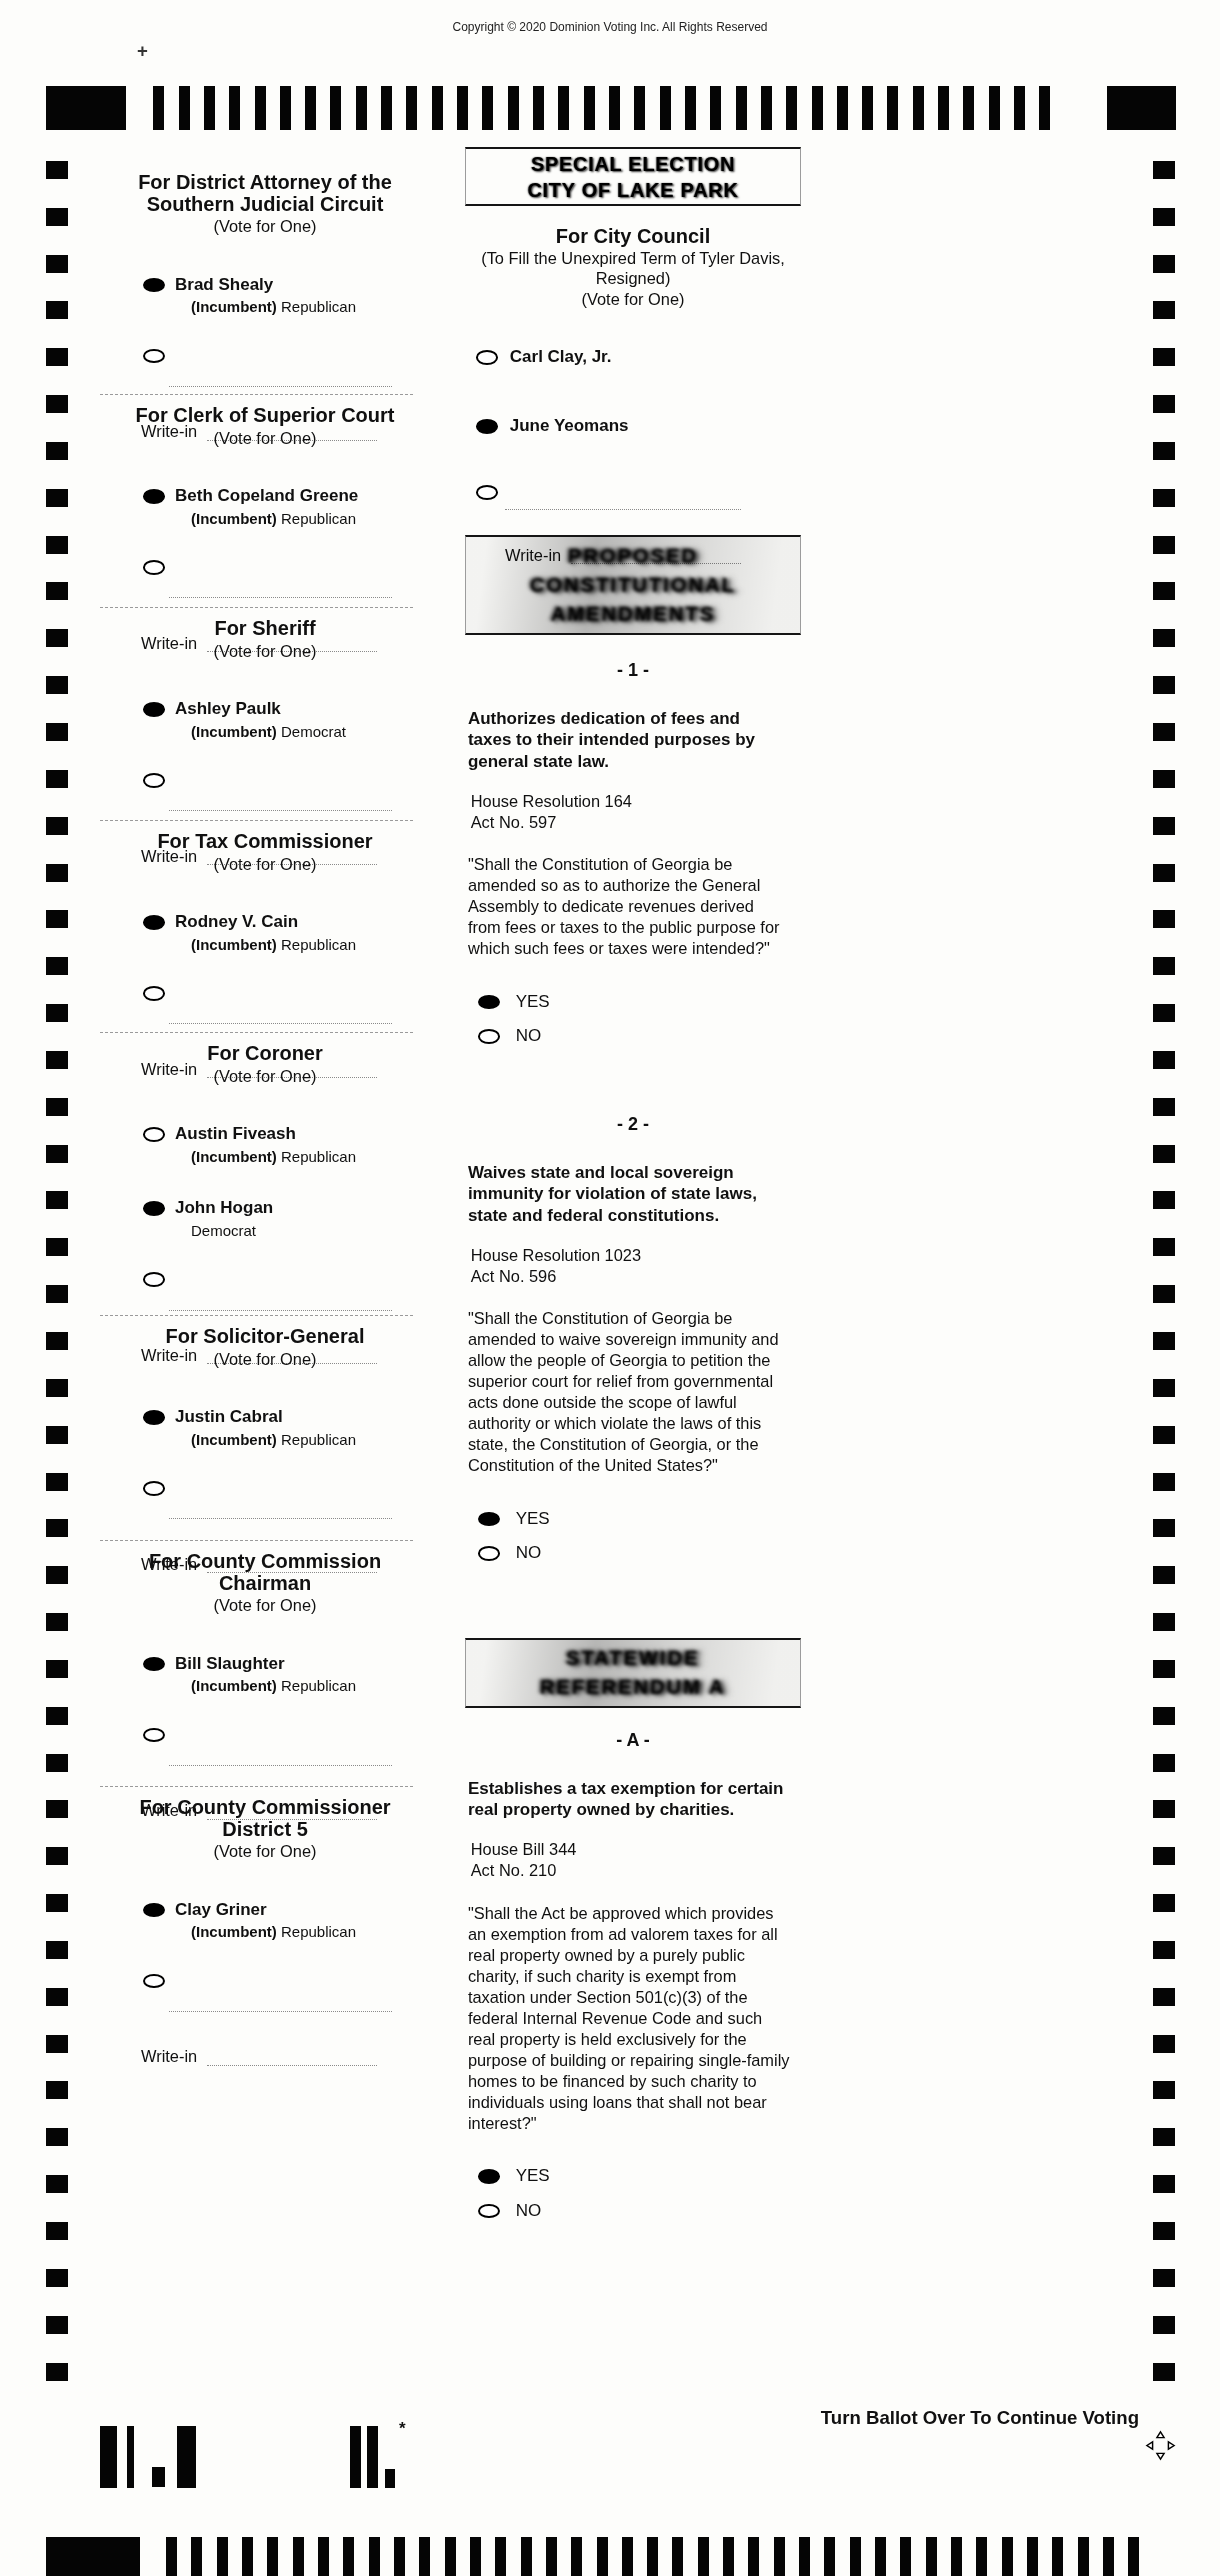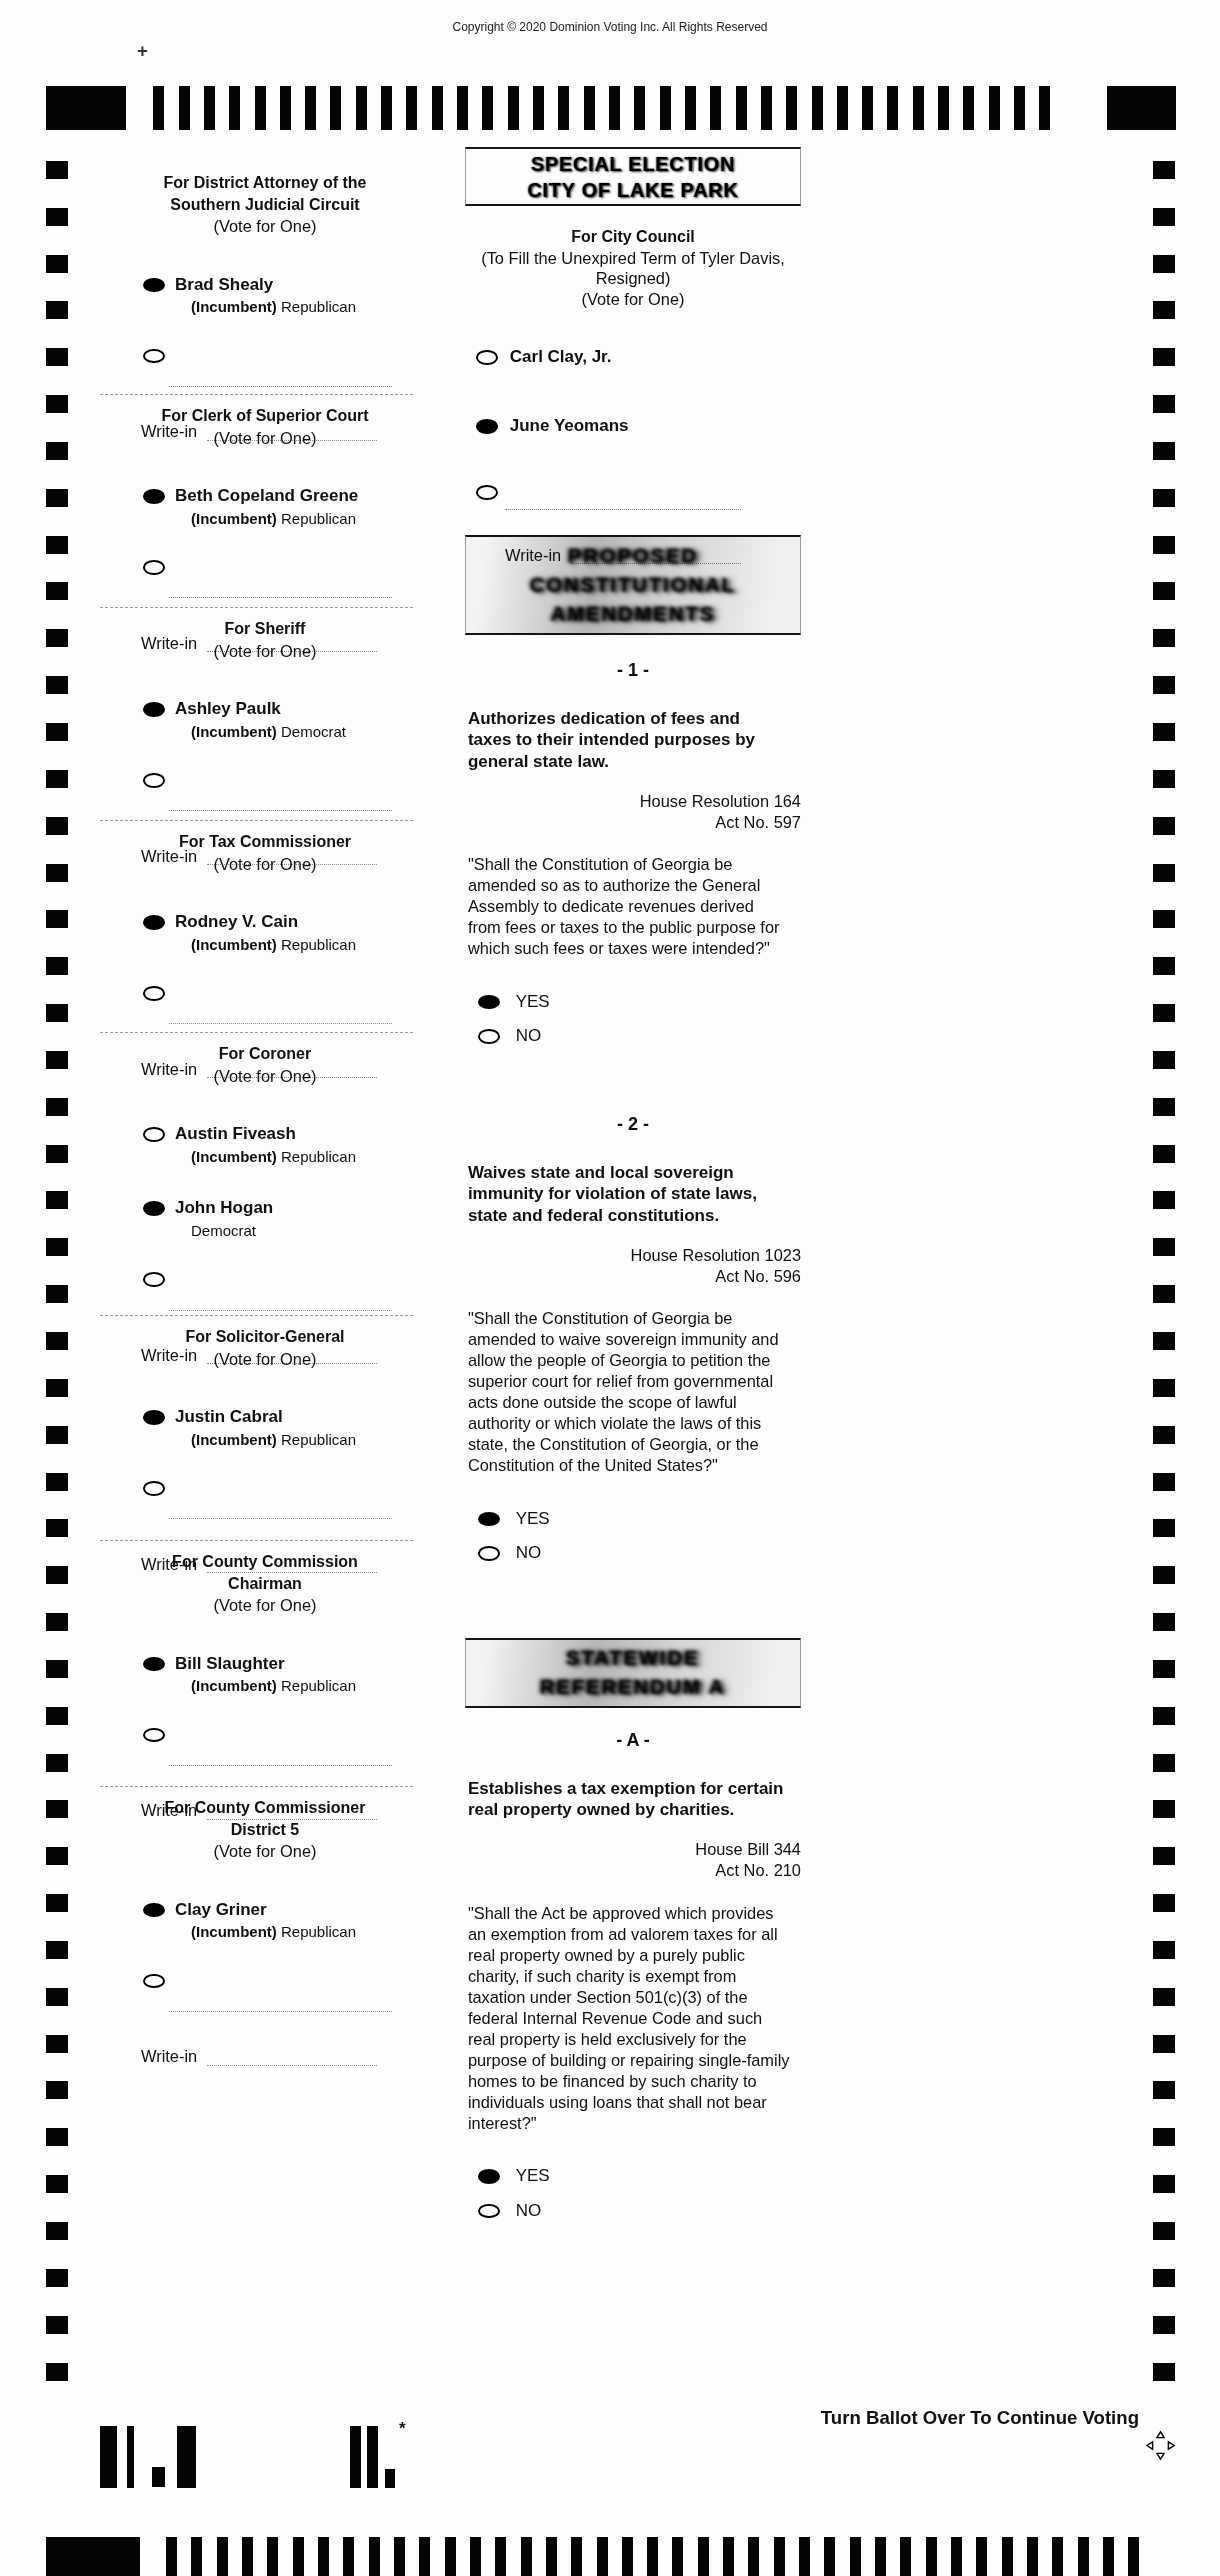--- a/index.html
+++ b/index.html
@@ -14,21 +14,21 @@
   .timing-bottom{position:absolute;left:46px;top:2537px;width:1130px;height:39px;}
   .timing-left{position:absolute;left:46px;top:0;width:21.5px;height:100%;}
   .timing-right{position:absolute;left:1153px;top:0;width:21.5px;height:100%;}
   .tm{position:absolute;background:#050505;}
 
   .col-left{position:absolute;left:97px;top:0;width:336px;height:100%;}
   .col-right{position:absolute;left:465px;top:0;width:336px;height:100%;}
 
   .contest{position:absolute;left:0;width:100%;}
   .contest.sep::before{content:"";position:absolute;top:-11.4px;left:2.9px;right:20px;border-top:1.4px dashed #9a9a9a;}
-  .c-title{font-size:16px;font-weight:bold;line-height:21.5px;text-align:center;}
+  .c-title{font-size:20px;font-weight:bold;line-height:21.5px;text-align:center;}
   .c-sub{font-size:16.4px;line-height:20px;text-align:center;}
   .vote-for{font-size:16.4px;line-height:20px;text-align:center;margin-top:1.4px;margin-bottom:37px;}
 
   .cand-row{display:flex;align-items:center;gap:10px;margin-left:46px;height:23px;}
   .col-right .cand-row{margin-left:11.4px;gap:11.4px;}
   .col-right .cand-row.spaced{margin-bottom:46px;}
   .cand-name{font-size:17px;font-weight:bold;}
   .cand-detail{margin-left:94px;font-size:15px;line-height:18px;margin-top:2.1px;margin-bottom:31px;}
   .cand-detail b{font-weight:bold;}
 
@@ -47,21 +47,21 @@
 
   .header-box{position:absolute;left:0;width:100%;border-top:2.1px solid #151515;border-bottom:2.1px solid #151515;border-left:0.7px solid #9c9c9c;border-right:0.7px solid #9c9c9c;display:flex;flex-direction:column;justify-content:center;align-items:center;text-align:center;}
   .hb-line{font-weight:bold;font-size:20px;line-height:26px;letter-spacing:0.7px;color:#000;}
   .smudge-light .hb-line{filter:blur(0.7px);text-shadow:1.4px 0.7px 2.1px rgba(0,0,0,.75),-0.7px 0 1.4px rgba(0,0,0,.55);}
   .smudge-heavy{background:linear-gradient(97deg,rgba(0,0,0,.04) 6%,rgba(0,0,0,.28) 38%,rgba(0,0,0,.16) 62%,rgba(0,0,0,.05) 92%);}
   .smudge-heavy .hb-line{filter:blur(1.4px);letter-spacing:2.1px;transform:skewX(-3deg);line-height:29px;text-shadow:2.9px 1.4px 3.6px rgba(0,0,0,.85),-2.1px -0.7px 2.9px rgba(0,0,0,.7),5.7px 0.7px 6.4px rgba(0,0,0,.45);}
 
   .measure{position:absolute;left:0;width:100%;}
   .m-number{text-align:center;font-weight:bold;font-size:18px;line-height:21.5px;padding-top:11.4px;margin-bottom:26px;}
   .m-statement{font-weight:bold;font-size:17px;line-height:21.5px;width:319px;margin-left:2.9px;margin-bottom:18.6px;}
-  .m-cites{margin-bottom:21.5px;text-align:right;}
+  .m-cites{margin-bottom:21.5px;}
   .m-cite{font-size:16.4px;line-height:21px;margin-left:5.7px;}
   .m-question{font-size:16.4px;line-height:21px;width:323px;margin-left:2.9px;margin-bottom:31px;}
   .opt-row{display:flex;align-items:center;gap:15.7px;margin-left:13px;margin-bottom:11.4px;height:23px;}
   .opt-label{font-size:17px;font-weight:normal;}
 
   .barcode{position:absolute;left:0;top:0;}
   .turn-over{position:absolute;top:2407px;left:0;width:1139px;text-align:right;font-size:18.6px;font-weight:bold;}
   .asterisk{position:absolute;left:399px;top:2419px;font-size:17px;font-weight:bold;}
   .crosshair{position:absolute;left:1144px;top:2429px;}
 </style>

